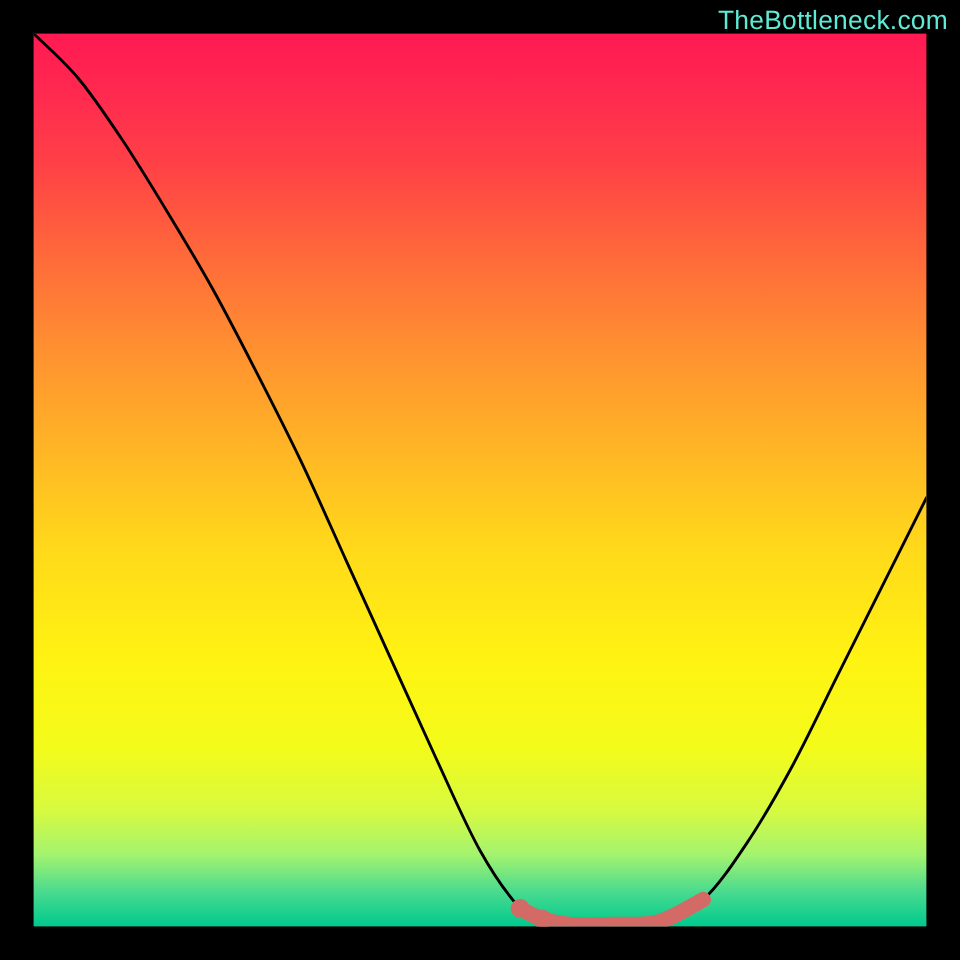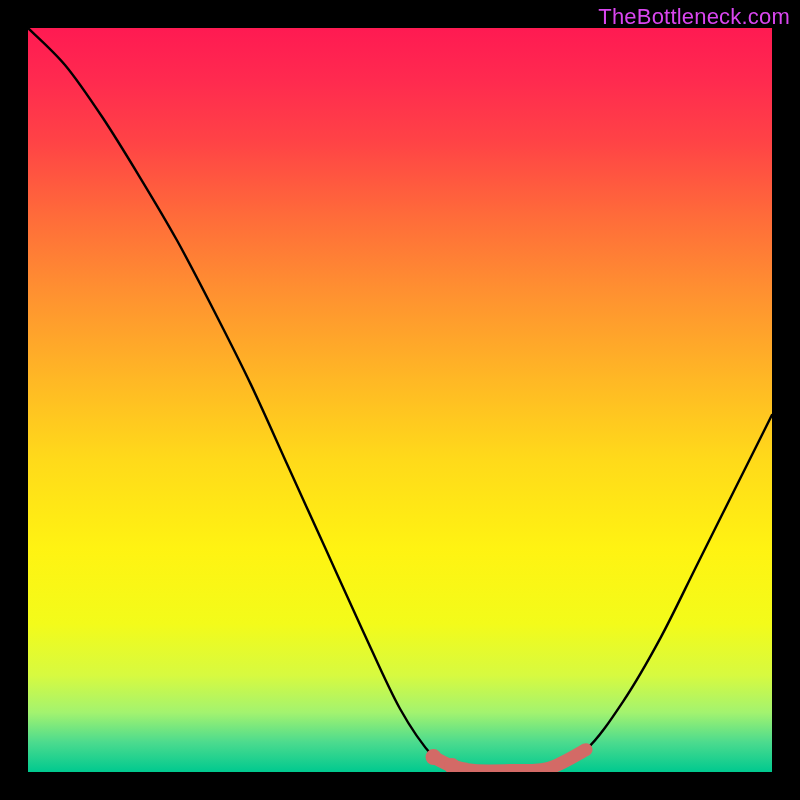--- a/index.html
+++ b/index.html
@@ -23,21 +23,21 @@
   .gradient-fill {
     position: absolute;
     left: 0; top: 0; right: 0; bottom: 0;
   }
   .watermark {
     position: absolute;
     top: 4px;
     right: 10px;
     font-family: Arial, Helvetica, sans-serif;
     font-size: 22px;
-    color: #d946ef;
+    color: #5eead4;
     letter-spacing: 0.2px;
     font-weight: 500;
   }
   svg.curve {
     position: absolute;
     left: 0; top: 0;
   }
 </style>
 </head>
 <body>

